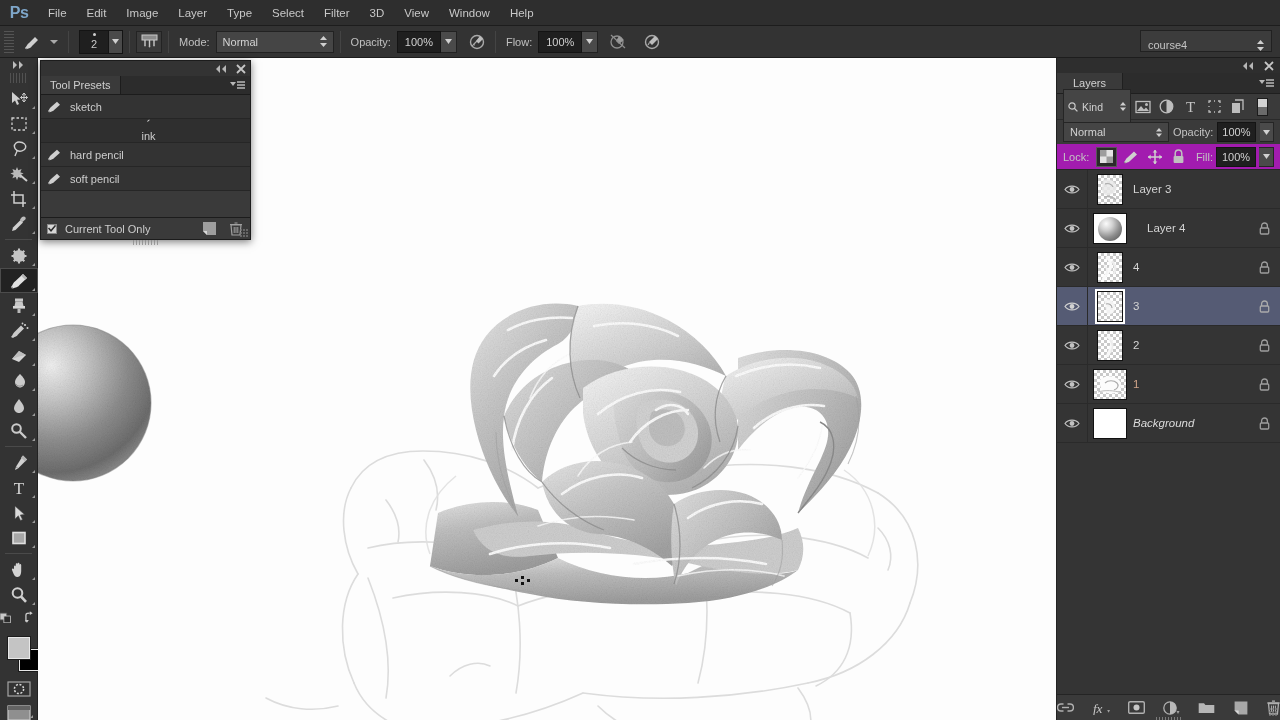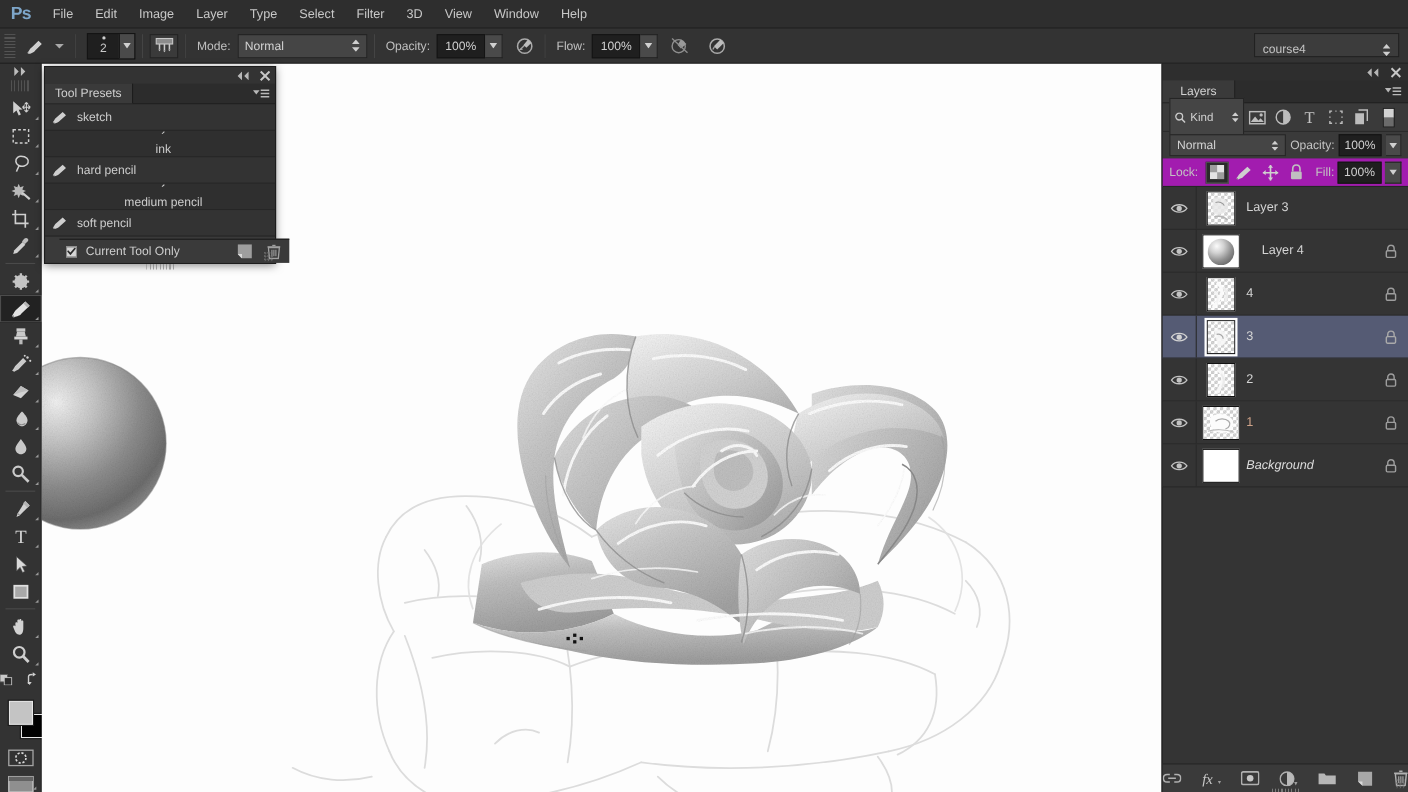--- a/index.html
+++ b/index.html
@@ -148,21 +148,21 @@
   .tp-row {
     height:24px; display:flex; align-items:center; gap:8px;
     padding-left:6px; border-bottom:1px solid #262626;
     color:#cdcdcd; font-size:11px; background:#333333;
   }
   .tp-row.alt { background:#2f2f2f;flex-direction:column; }
   .tp-footer {
     position:absolute; left:0; bottom:0; width:100%; height:22px;
     background:#3a3a3a; border-top:1px solid #1c1c1c;
     display:flex; align-items:center; padding-left:6px; gap:8px;
-    color:#cdcdcd; font-size:11px;margin-left:13px;
+    color:#cdcdcd; font-size:11px;
   }
   .chk {
     width:10px;height:10px; background:#d6d6d6; border:1px solid #8a8a8a;
     display:flex;align-items:center;justify-content:center;
   }
   .tp-foot-icons { margin-left:auto; display:flex; align-items:center; gap:14px; padding-right:8px; }
   .tp-resize {
     position:absolute; right:1px; bottom:1px; width:9px;height:9px;
     background:
       radial-gradient(circle at 1px 1px,#7a7a7a 1px,transparent 1px) 0 0/3px 3px;
@@ -810,27 +810,20 @@
         </svg>
         <span>ink</span>
       </div>
       <div class="tp-row">
         <svg width="15" height="13" viewBox="0 0 15 13">
           <path d="M1 11 C2.5 9.7 2.5 8 4.3 6.8 L10 1.8 L13 4.7 L7.4 9.7 C6.2 11.5 4.5 11.2 2.8 12.2 Z" fill="#cfcfcf"></path>
           <path d="M1 11 C2 10.4 2.5 10.8 2.8 12.2 C1.9 12.5 1.2 12 1 11Z" fill="#8b8b8b"></path>
         </svg>
         <span>hard pencil</span>
       </div>
-      <div class="tp-row alt">
-        <svg width="15" height="13" viewBox="0 0 15 13">
-          <path d="M1 11 C2.5 9.7 2.5 8 4.3 6.8 L10 1.8 L13 4.7 L7.4 9.7 C6.2 11.5 4.5 11.2 2.8 12.2 Z" fill="#cfcfcf"></path>
-          <path d="M1 11 C2 10.4 2.5 10.8 2.8 12.2 C1.9 12.5 1.2 12 1 11Z" fill="#8b8b8b"></path>
-        </svg>
-        <span>medium pencil</span>
-      </div>
       <div class="tp-row">
         <svg width="15" height="13" viewBox="0 0 15 13">
           <path d="M1 11 C2.5 9.7 2.5 8 4.3 6.8 L10 1.8 L13 4.7 L7.4 9.7 C6.2 11.5 4.5 11.2 2.8 12.2 Z" fill="#cfcfcf"></path>
           <path d="M1 11 C2 10.4 2.5 10.8 2.8 12.2 C1.9 12.5 1.2 12 1 11Z" fill="#8b8b8b"></path>
         </svg>
         <span>soft pencil</span>
       </div>
     </div>
     <div class="tp-footer">
       <span class="chk">

